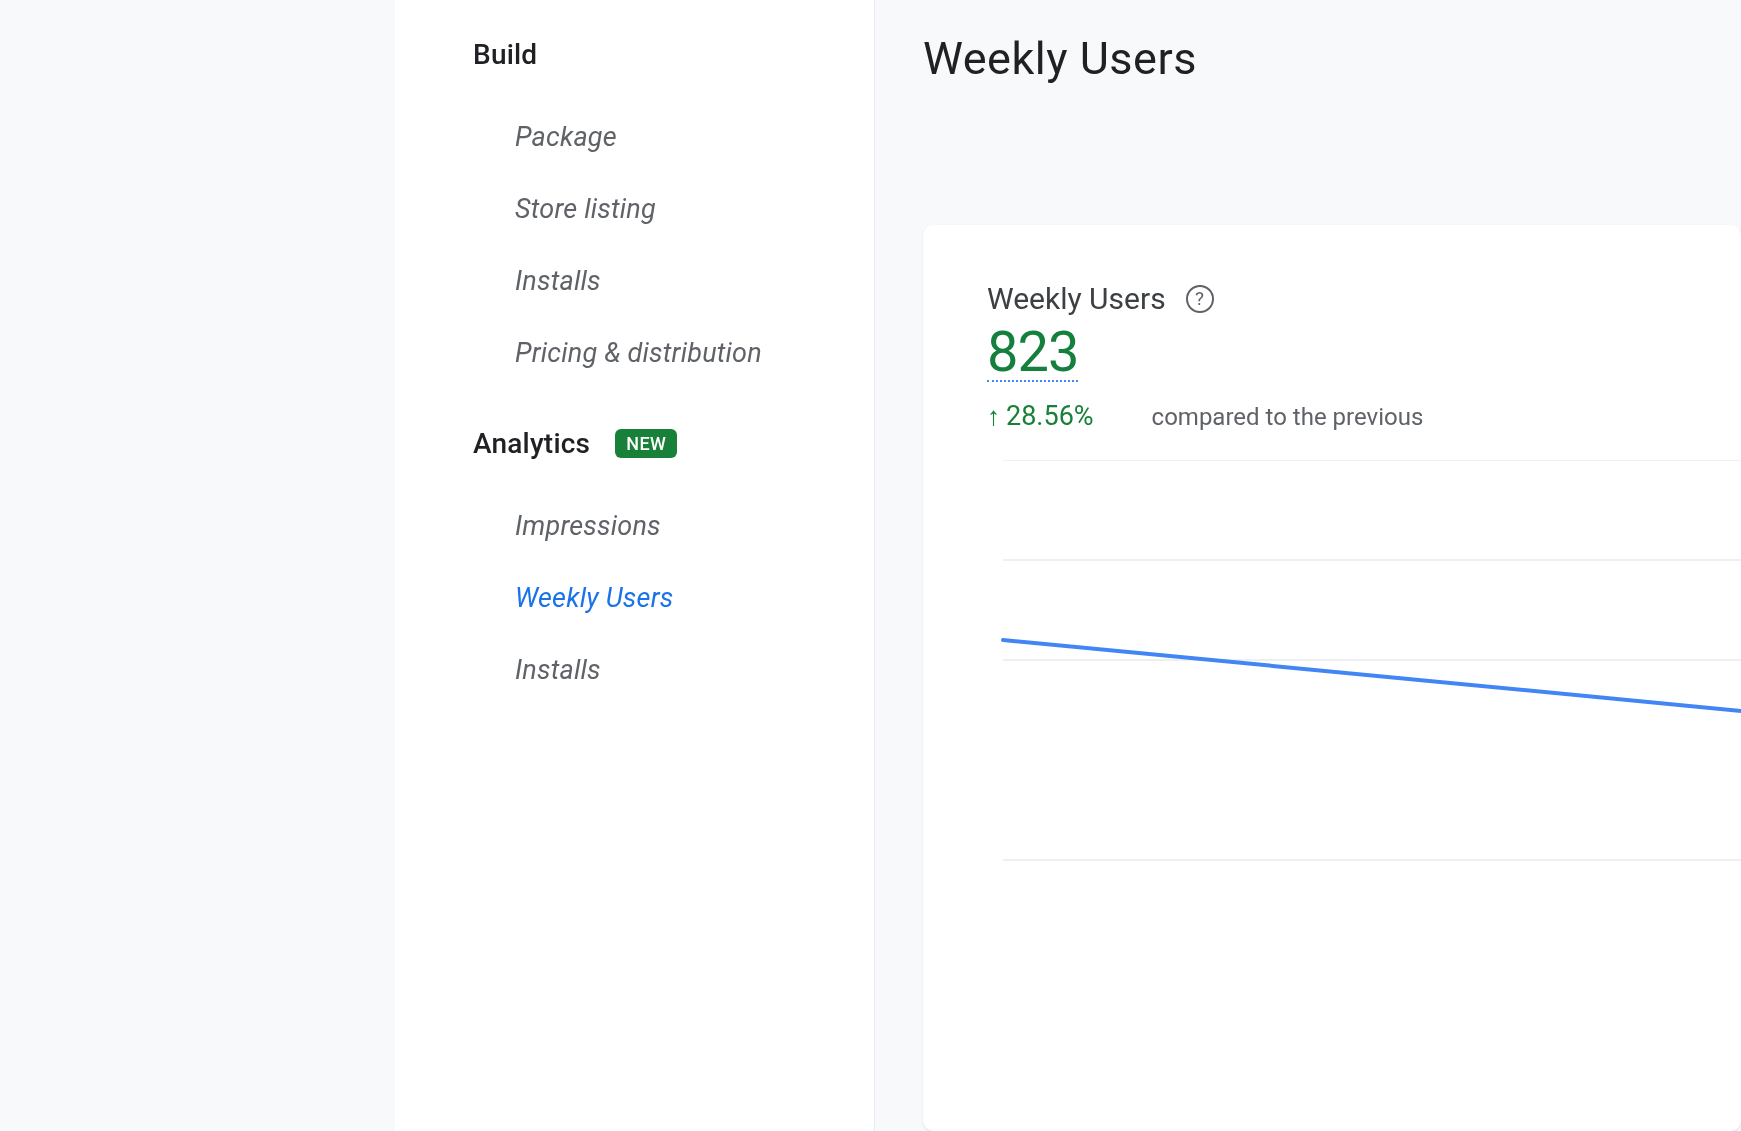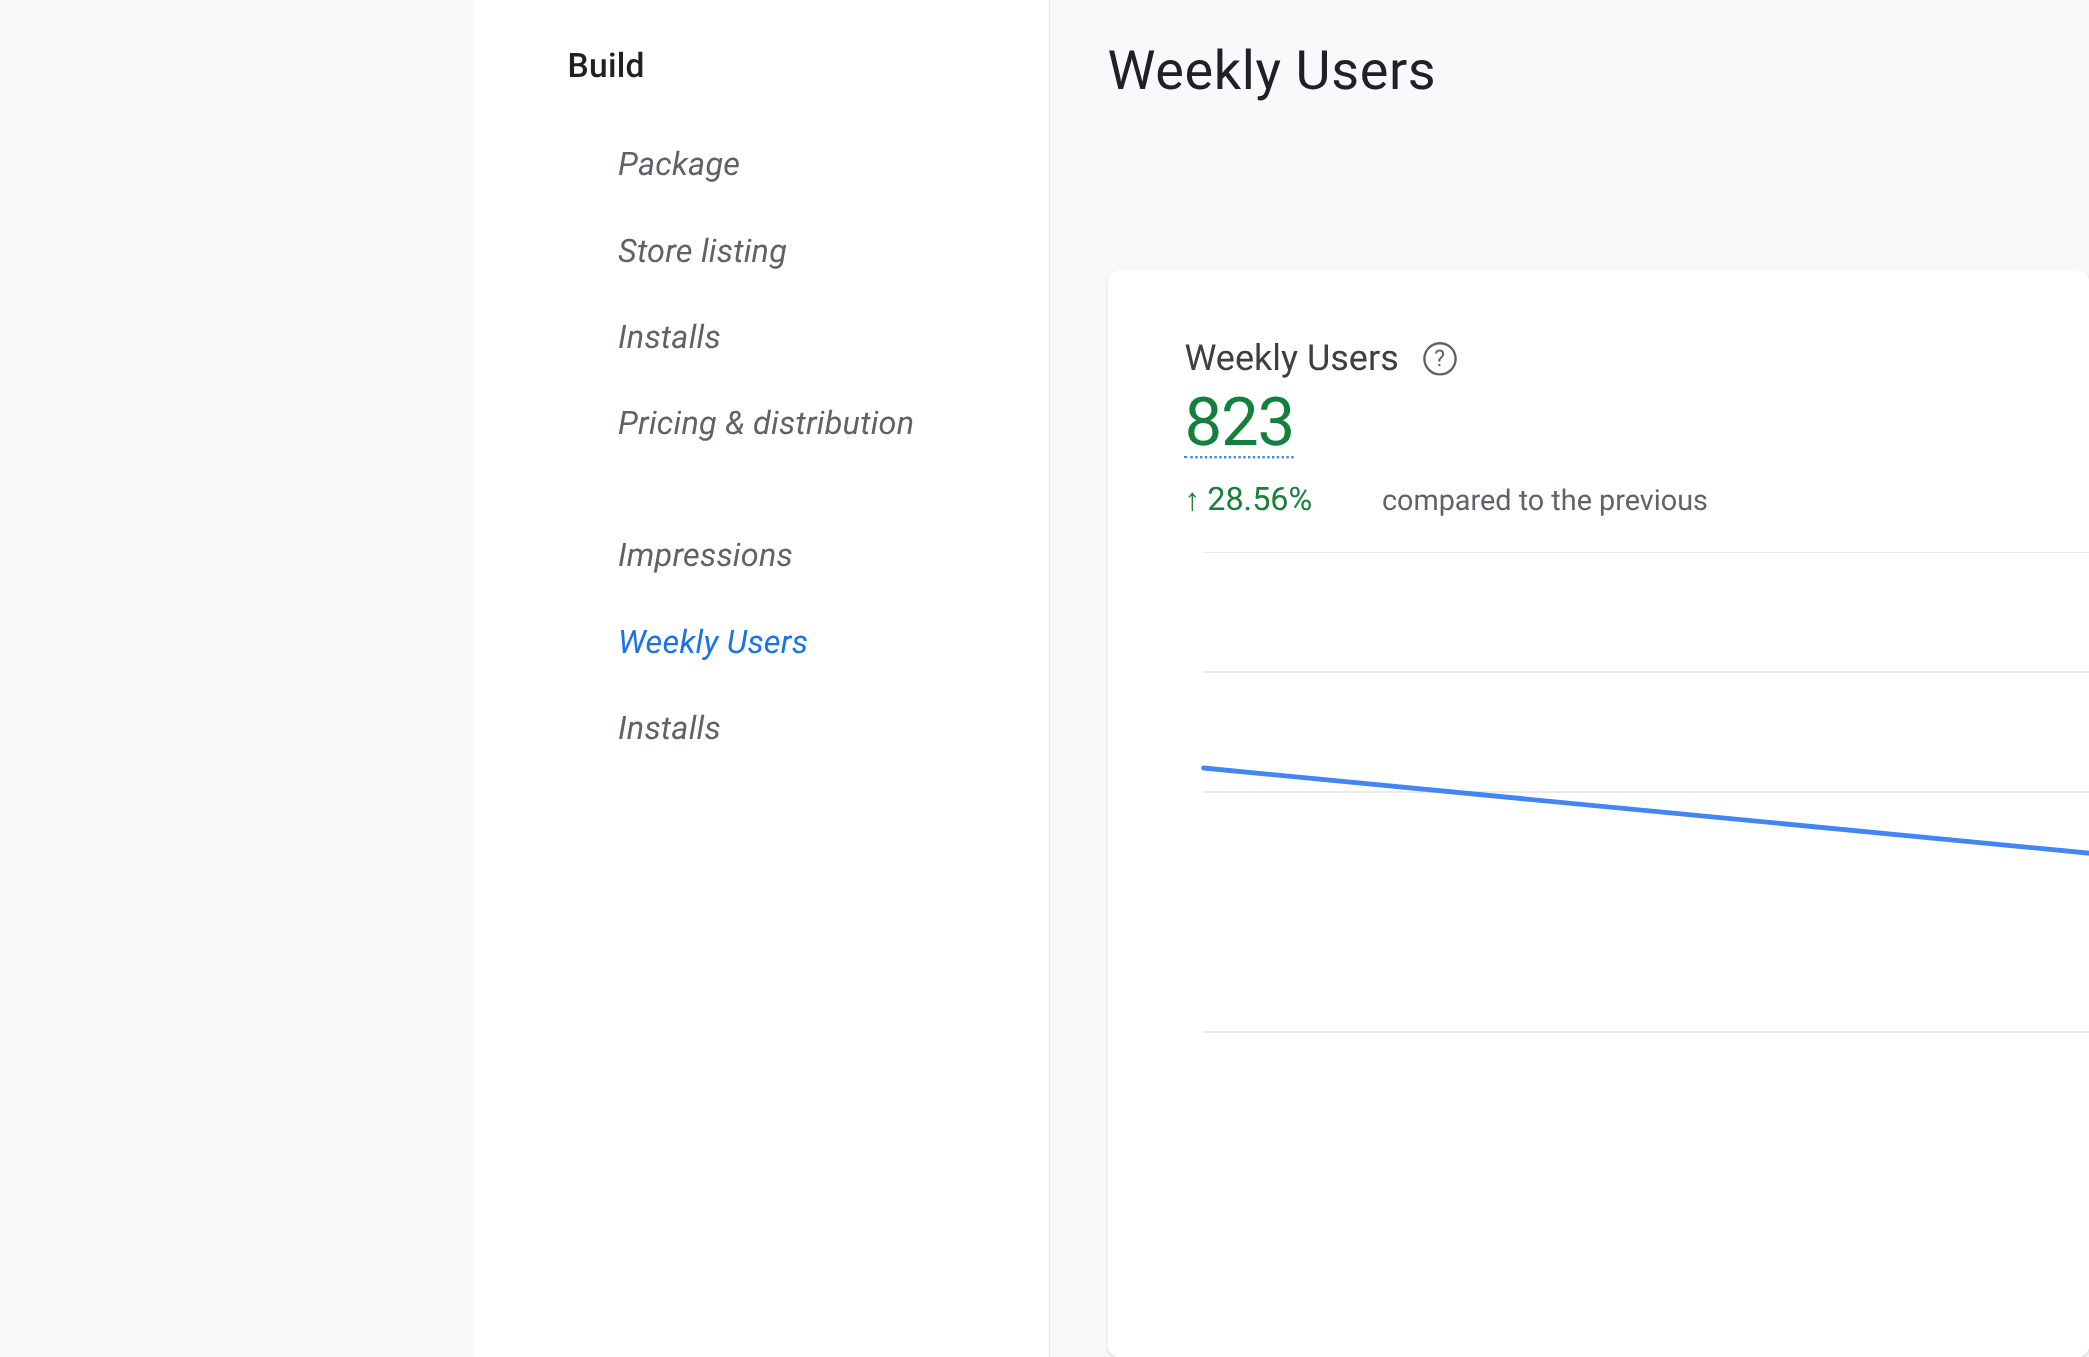--- a/index.html
+++ b/index.html
@@ -169,20 +169,24 @@
     <div class="section-header">
       <span class="section-title">Build</span>
     </div>
     <ul class="nav-list">
       <li class="nav-item">Package</li>
       <li class="nav-item">Store listing</li>
       <li class="nav-item">Installs</li>
       <li class="nav-item">Pricing &amp; distribution</li>
     </ul>
 
+    <div class="section-header">
+      <span class="section-title">Analytics</span>
+      <span class="new-badge">NEW</span>
+    </div>
     <ul class="nav-list">
       <li class="nav-item">Impressions</li>
       <li class="nav-item active">Weekly Users</li>
       <li class="nav-item">Installs</li>
     </ul>
   </nav>
 
   <main class="main">
     <h1 class="page-title">Weekly Users</h1>
 

